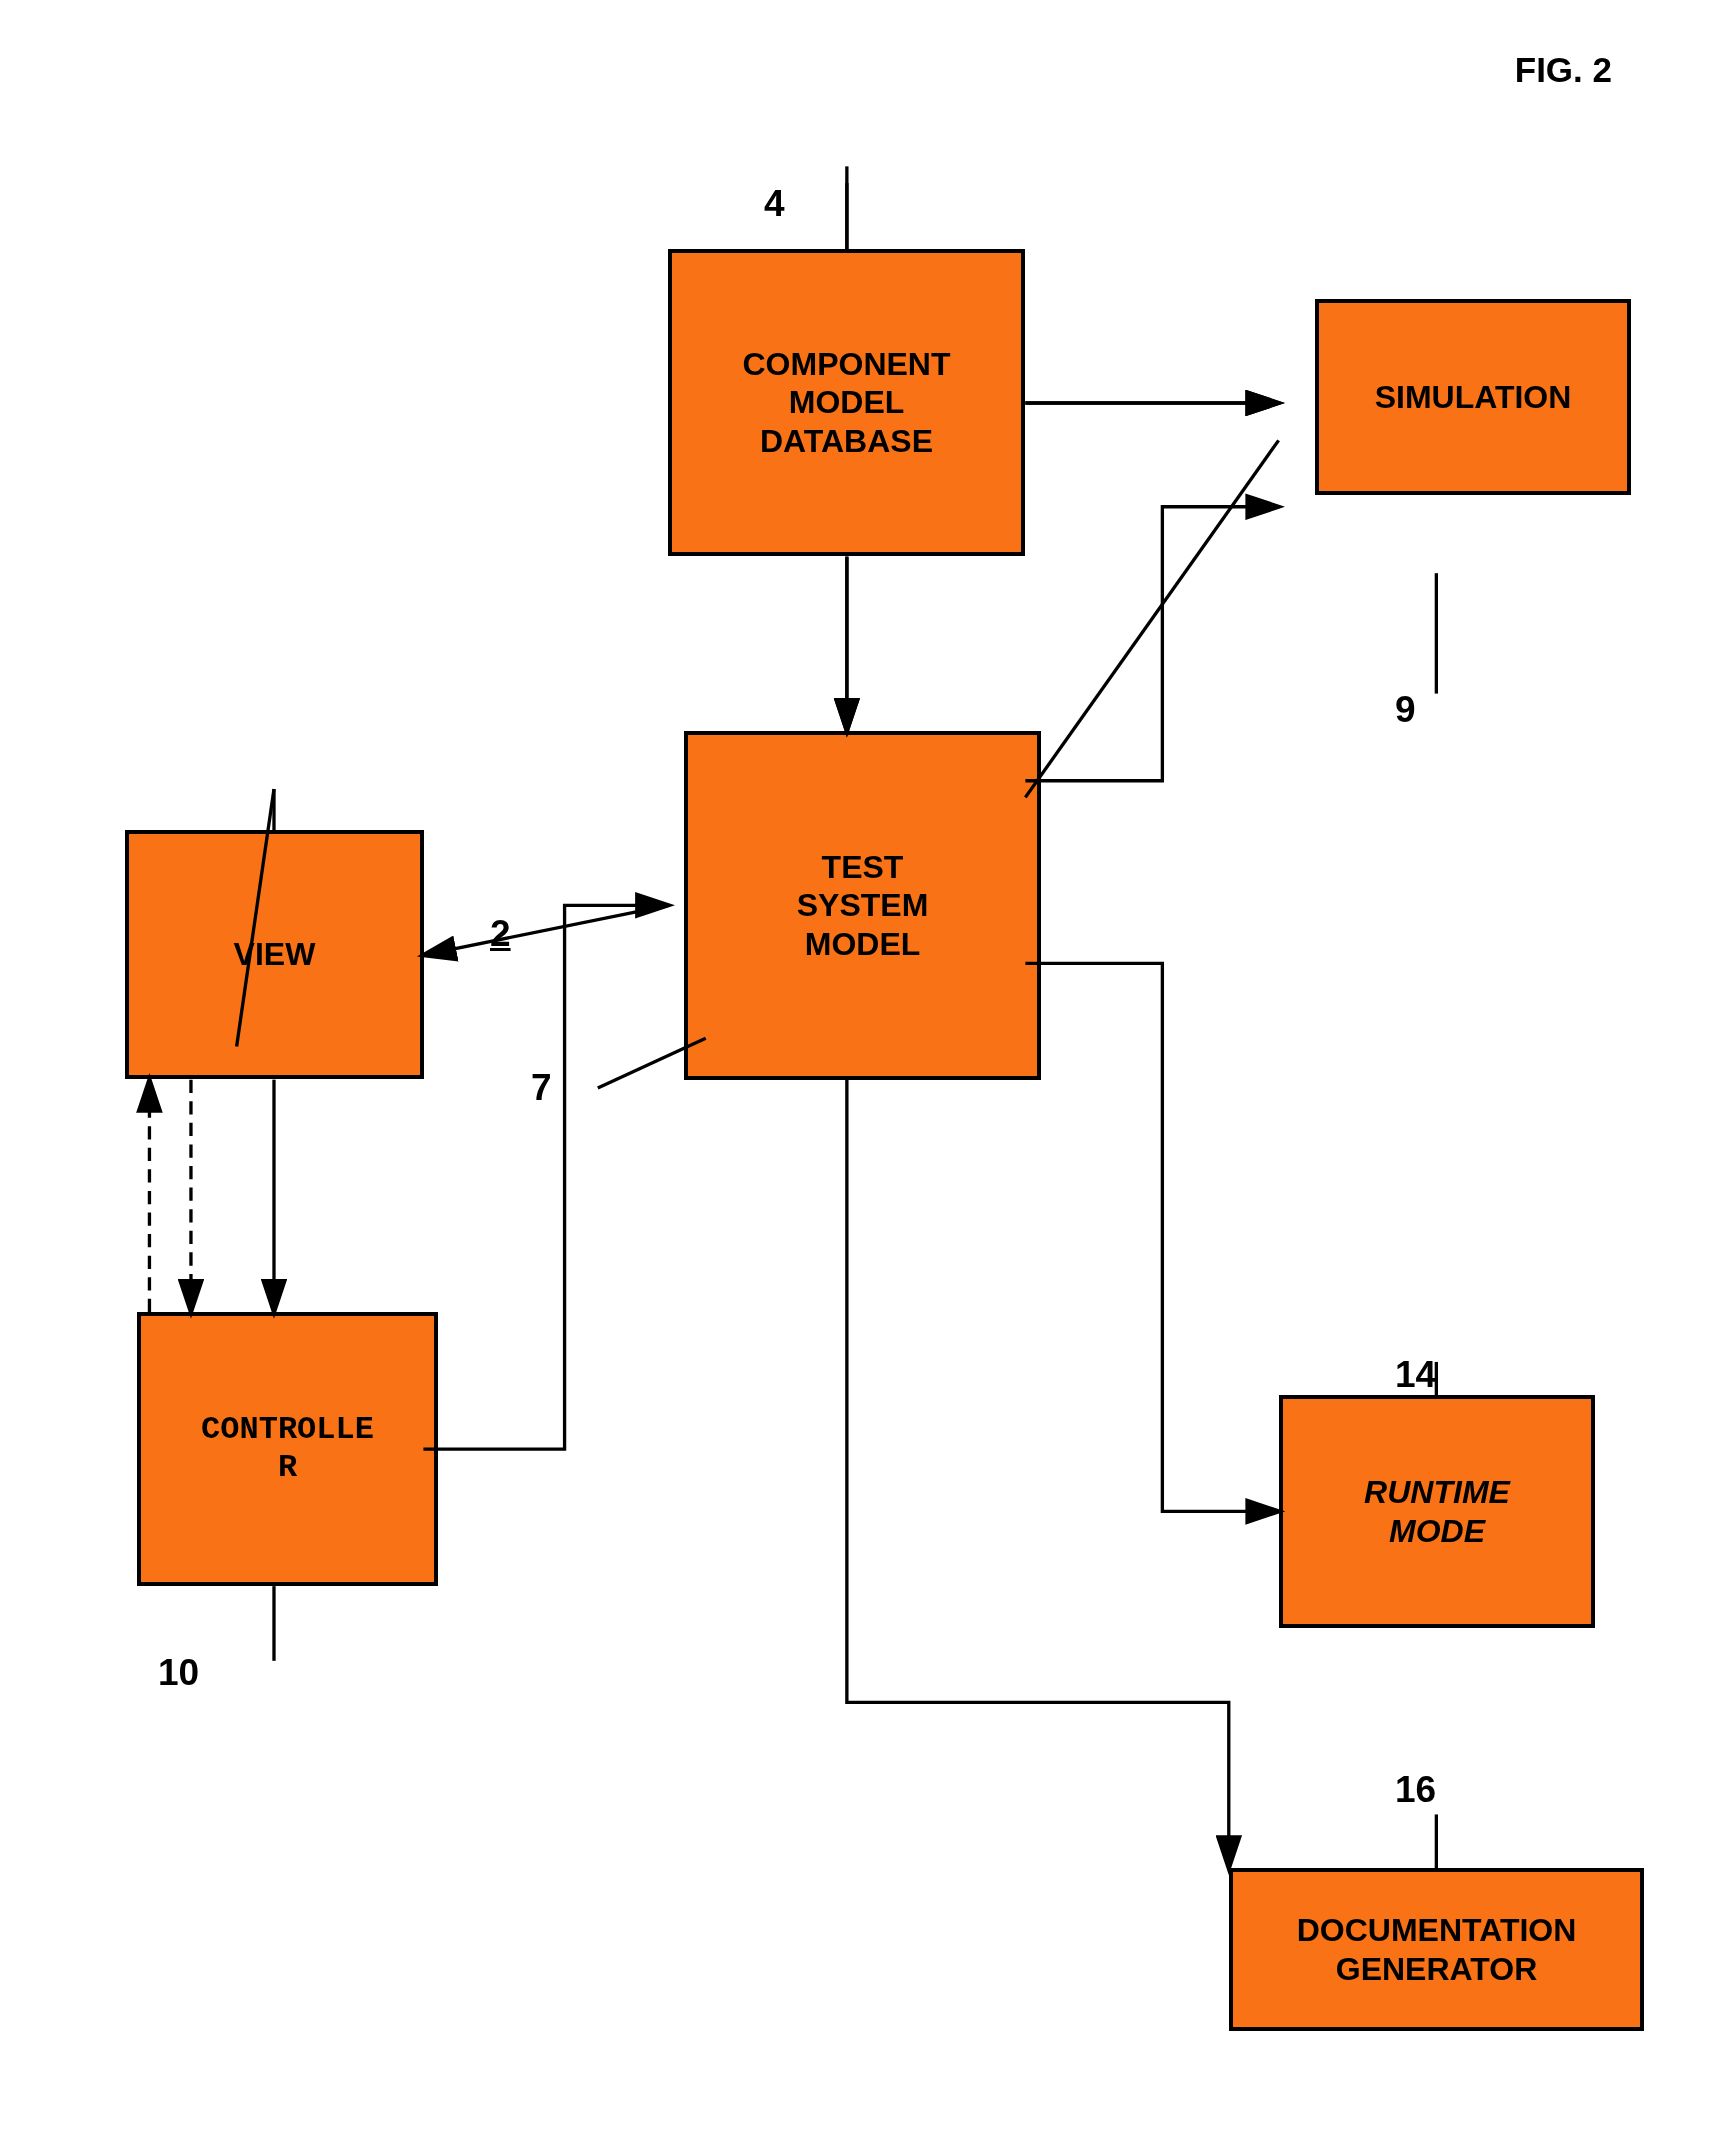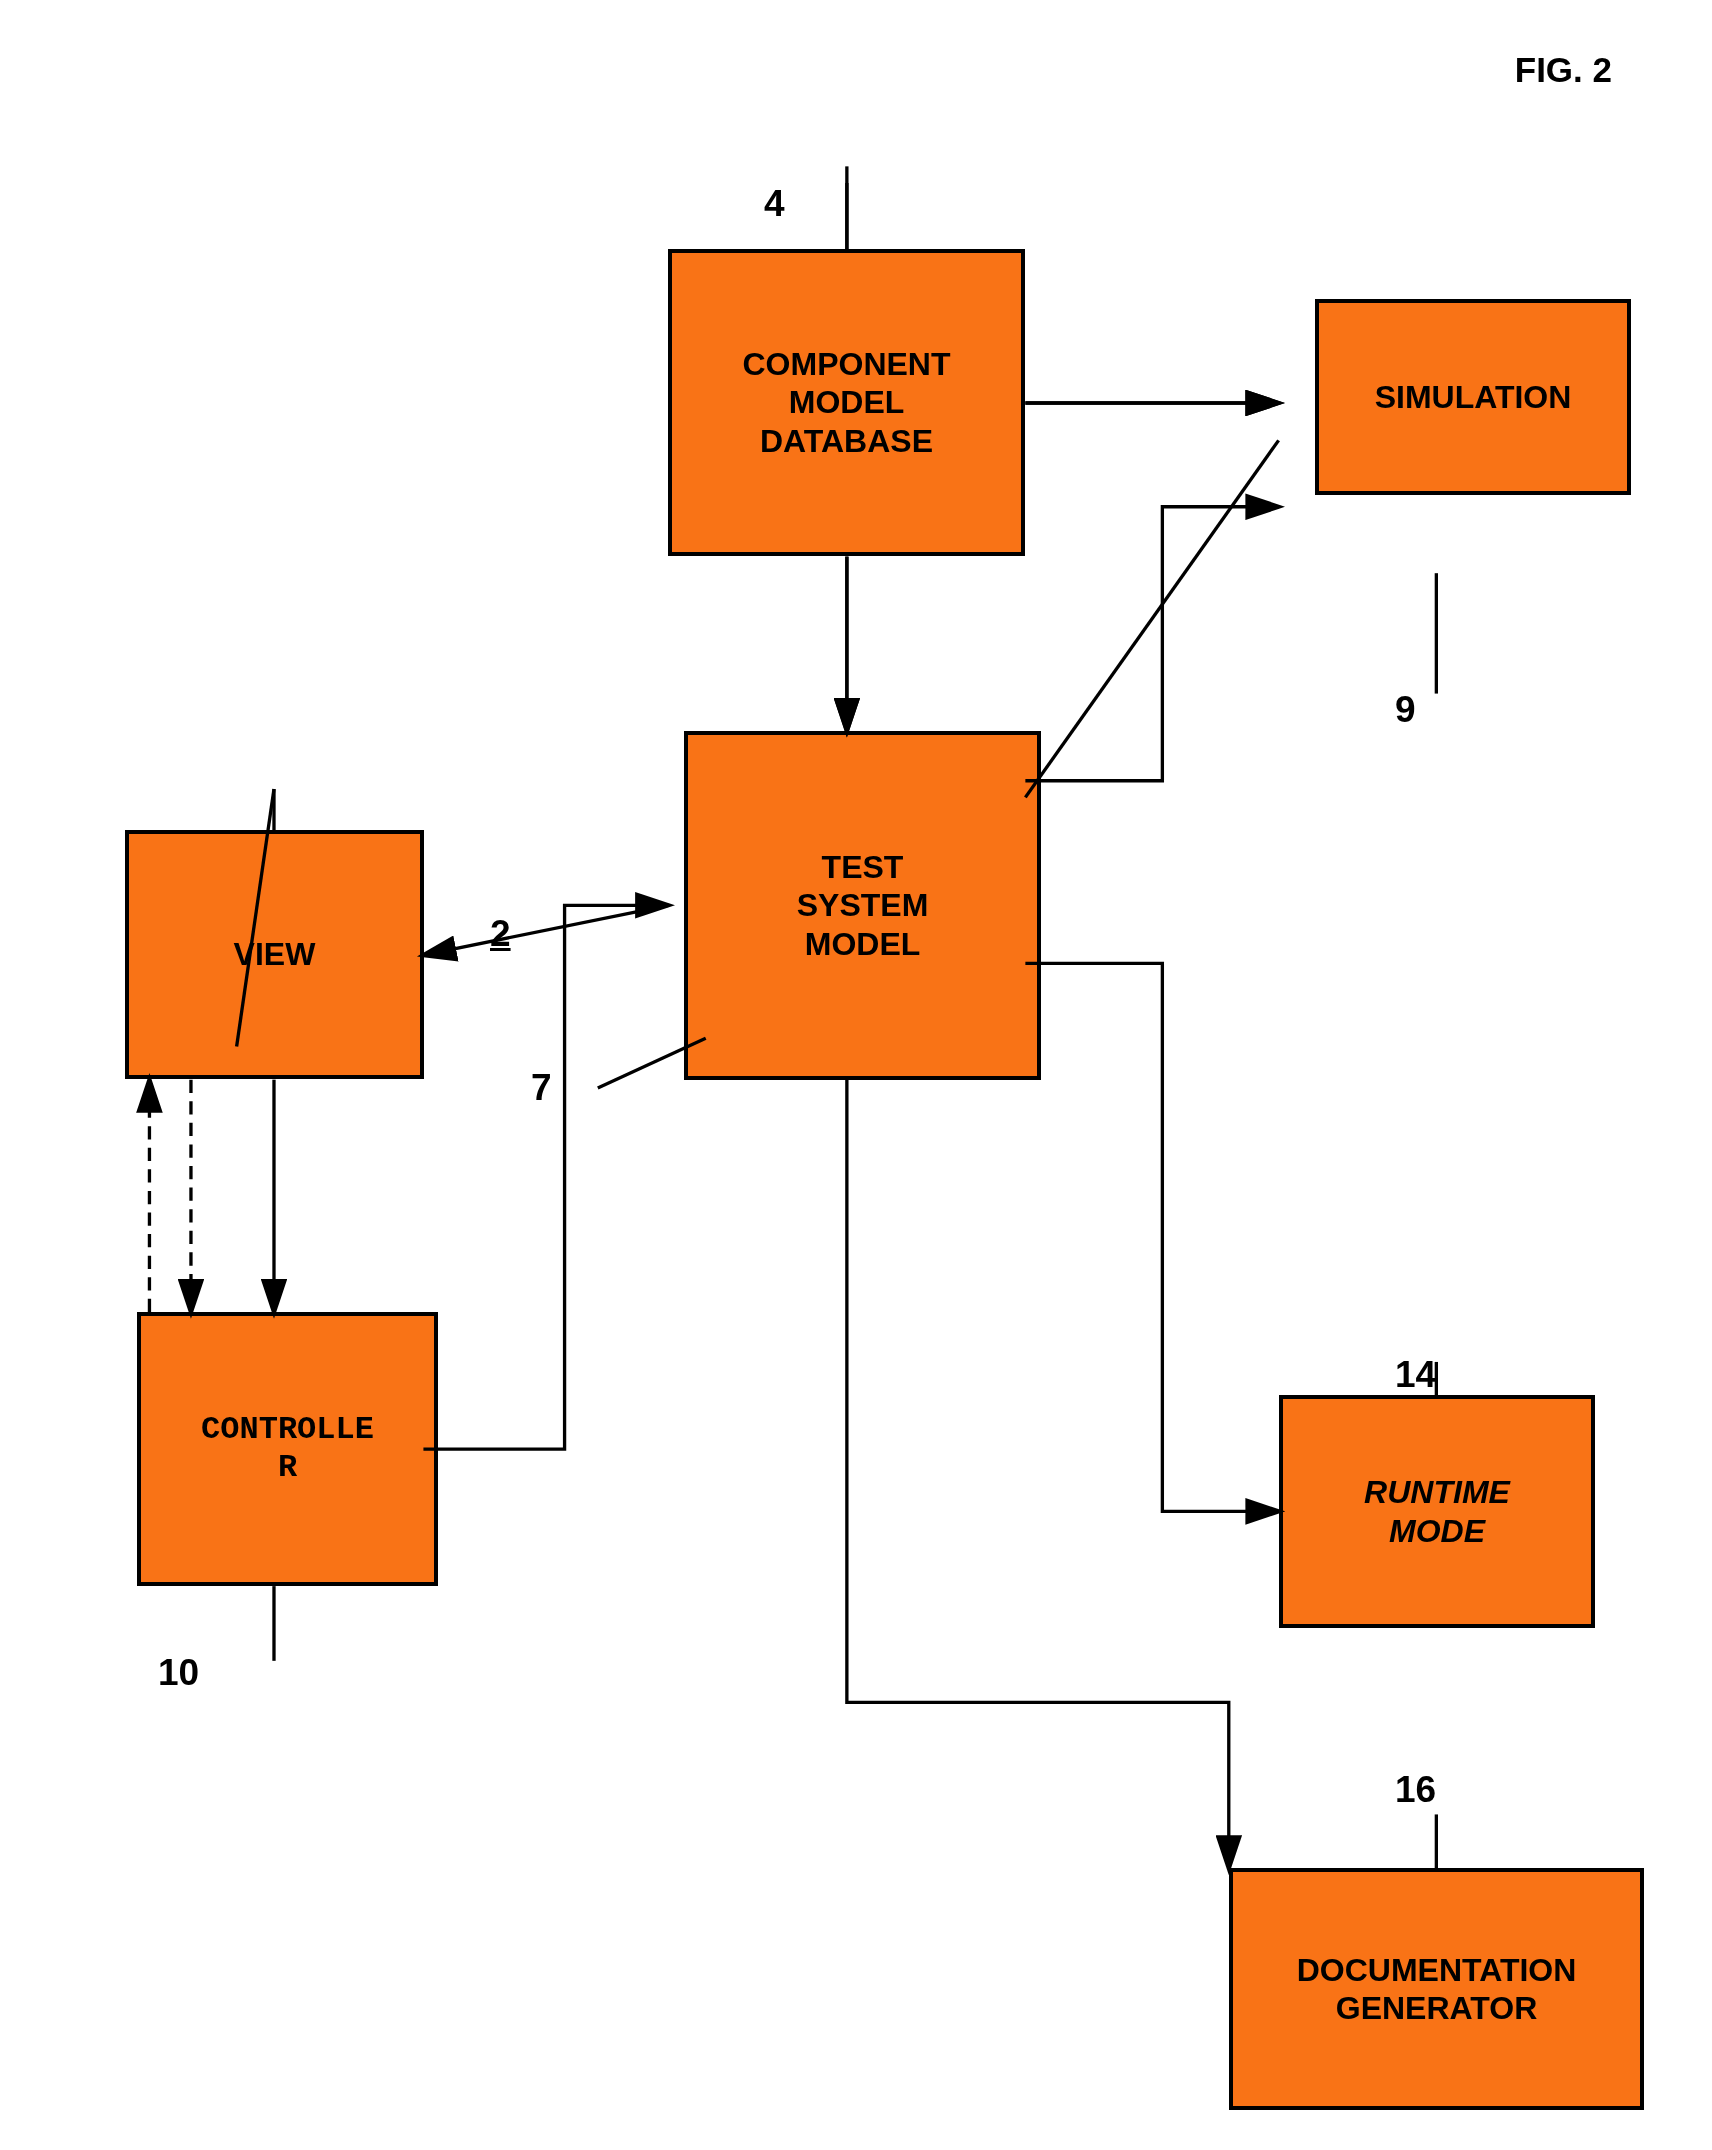--- a/index.html
+++ b/index.html
@@ -91,21 +91,21 @@
 
 <div class="box" style="left: 1279px; top: 299px; width: 316px; height: 196px; margin-left: 36px;">
   <span>SIMULATION</span>
 </div>
 
 <div class="box" style="left: 1279px; top: 1395px; width: 316px; height: 233px; font-style: italic;">
   <span style="white-space:pre-line;">RUNTIME
 MODE</span>
 </div>
 
-<div class="box" style="left: 1229px; top: 1868px; width: 415px; height: 242px;">
+<div class="box" style="left: 1229px; top: 1868px; width: 415px; height: 163px;">
   <span style="white-space:pre-line;">DOCUMENTATION
 GENERATOR</span>
 </div>
 
 <svg class="diagram-svg" viewBox="0 0 2062 2590" width="1712" height="2151">
   <defs>
 
     <marker id="arrow" markerWidth="12" markerHeight="8" refX="10" refY="4" orient="auto">
       <polygon points="0 0, 12 4, 0 8" fill="#000"></polygon>
     </marker>

